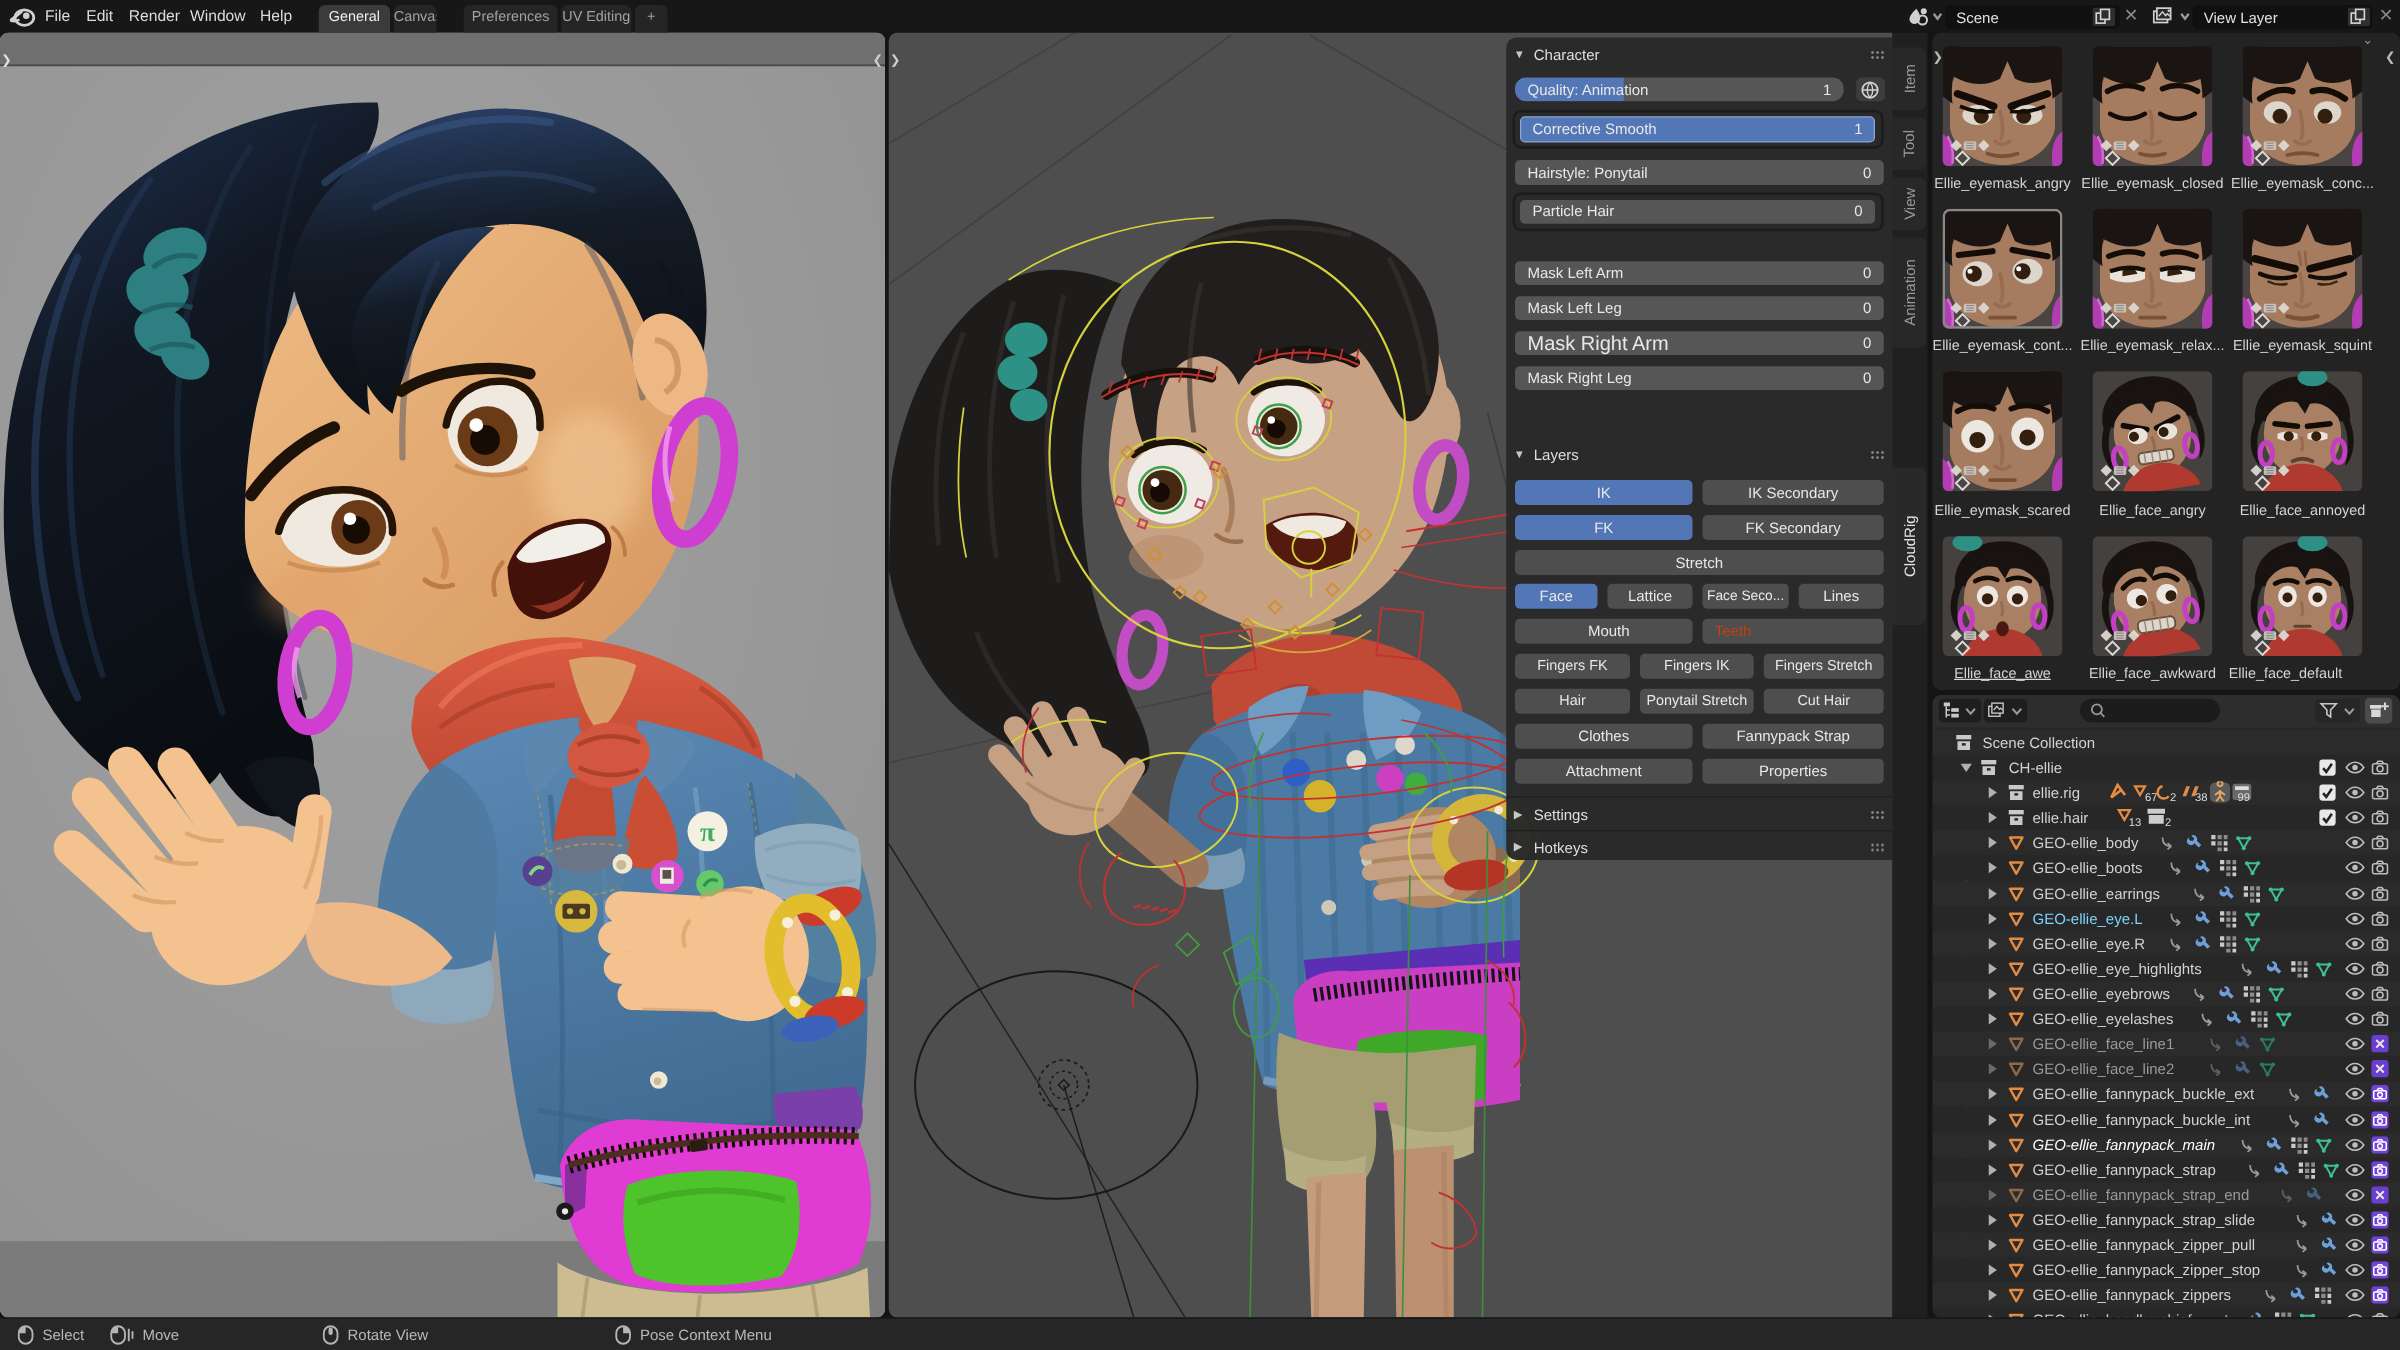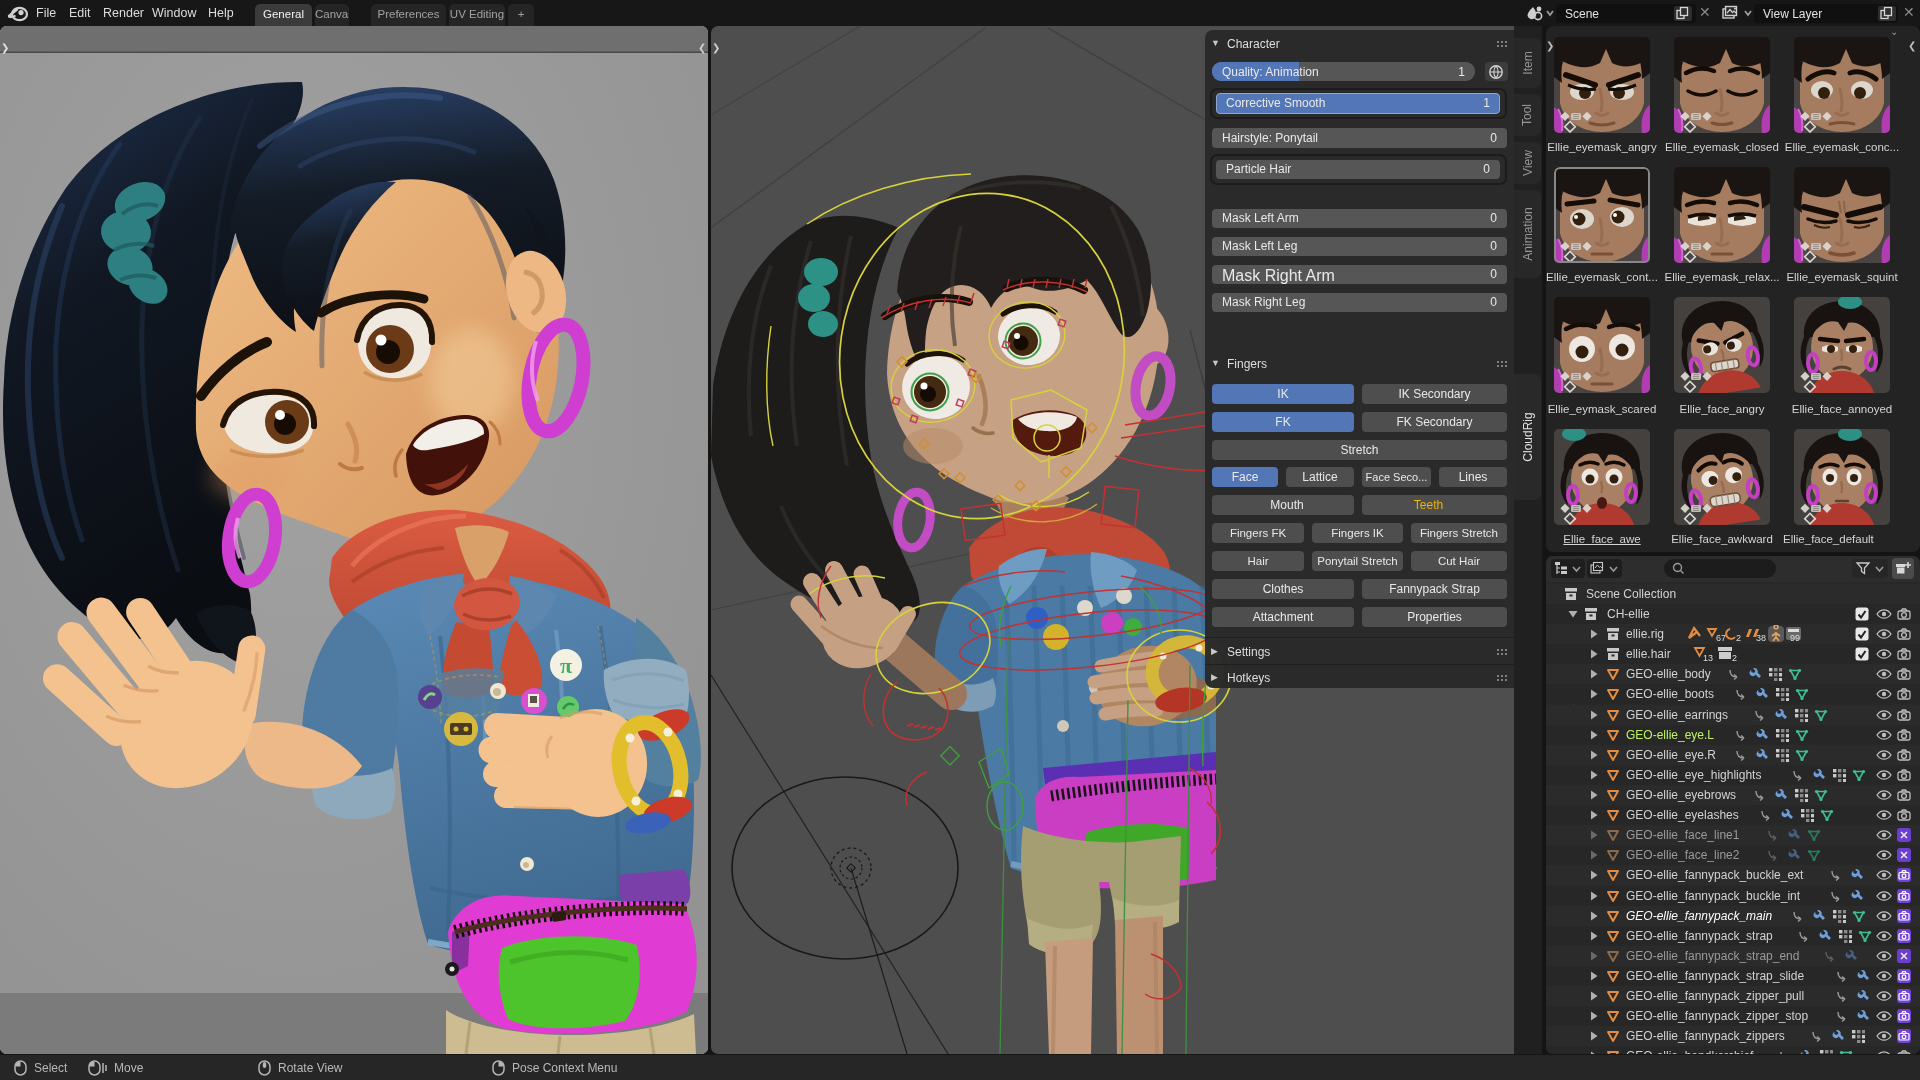--- a/index.html
+++ b/index.html
@@ -431,21 +431,21 @@
     <div class="abs" style="left:1212px;top:237px;width:295px;height:19px;background:#565656;border-radius:4px;"></div>
     <div class="txt" style="left:1222px;top:239px;font-size:12.0px;color:#e8e8e8;">Mask Left Leg</div>
     <div class="txt" style="left:1467px;top:239px;width:30px;text-align:right;font-size:12.0px;color:#e8e8e8;">0</div>
     <div class="abs" style="left:1212px;top:265px;width:295px;height:19px;background:#565656;border-radius:4px;"></div>
     <div class="txt" style="left:1222px;top:267px;font-size:16px;color:#e8e8e8;">Mask Right Arm</div>
     <div class="txt" style="left:1467px;top:267px;width:30px;text-align:right;font-size:12.0px;color:#e8e8e8;">0</div>
     <div class="abs" style="left:1212px;top:293px;width:295px;height:19px;background:#565656;border-radius:4px;"></div>
     <div class="txt" style="left:1222px;top:295px;font-size:12.0px;color:#e8e8e8;">Mask Right Leg</div>
     <div class="txt" style="left:1467px;top:295px;width:30px;text-align:right;font-size:12.0px;color:#e8e8e8;">0</div>
     <div class="txt" style="left:1211px;top:358px;font-size:9px;color:#c8c8c8;">▼</div>
-    <div class="txt" style="left:1227px;top:357px;font-size:12px;color:#dedede;">Fingers</div>
+    <div class="txt" style="left:1227px;top:357px;font-size:12px;color:#dedede;">Layers</div>
     <div class="abs" style="left:1496px;top:360px;width:12px;height:8px;background-image:radial-gradient(circle,#808080 1px,transparent 1.2px);background-size:4px 4px;"></div>
     <div class="abs" style="left:1212px;top:384px;width:142px;height:20px;background:#5377b6;border-radius:4px;"></div>
     <div class="abs" style="left:1212px;top:384px;width:142px;height:20px;font-size:12.0px;color:#e8e8e8;text-align:center;line-height:20px;white-space:nowrap;overflow:hidden;">IK</div>
     <div class="abs" style="left:1362px;top:384px;width:145px;height:20px;background:#4e4e4e;border-radius:4px;"></div>
     <div class="abs" style="left:1362px;top:384px;width:145px;height:20px;font-size:12.0px;color:#e8e8e8;text-align:center;line-height:20px;white-space:nowrap;overflow:hidden;">IK Secondary</div>
     <div class="abs" style="left:1212px;top:412px;width:142px;height:20px;background:#5377b6;border-radius:4px;"></div>
     <div class="abs" style="left:1212px;top:412px;width:142px;height:20px;font-size:12.0px;color:#e8e8e8;text-align:center;line-height:20px;white-space:nowrap;overflow:hidden;">FK</div>
     <div class="abs" style="left:1362px;top:412px;width:145px;height:20px;background:#4e4e4e;border-radius:4px;"></div>
     <div class="abs" style="left:1362px;top:412px;width:145px;height:20px;font-size:12.0px;color:#e8e8e8;text-align:center;line-height:20px;white-space:nowrap;overflow:hidden;">FK Secondary</div>
     <div class="abs" style="left:1212px;top:440px;width:295px;height:20px;background:#4e4e4e;border-radius:4px;"></div>
@@ -454,21 +454,21 @@
     <div class="abs" style="left:1212px;top:467px;width:66px;height:20px;font-size:12.0px;color:#e8e8e8;text-align:center;line-height:20px;white-space:nowrap;overflow:hidden;">Face</div>
     <div class="abs" style="left:1286px;top:467px;width:68px;height:20px;background:#4e4e4e;border-radius:4px;"></div>
     <div class="abs" style="left:1286px;top:467px;width:68px;height:20px;font-size:12.0px;color:#e8e8e8;text-align:center;line-height:20px;white-space:nowrap;overflow:hidden;">Lattice</div>
     <div class="abs" style="left:1362px;top:467px;width:69px;height:20px;background:#4e4e4e;border-radius:4px;"></div>
     <div class="abs" style="left:1362px;top:467px;width:69px;height:20px;font-size:11.0px;color:#e8e8e8;text-align:center;line-height:20px;white-space:nowrap;overflow:hidden;">Face Seco...</div>
     <div class="abs" style="left:1439px;top:467px;width:68px;height:20px;background:#4e4e4e;border-radius:4px;"></div>
     <div class="abs" style="left:1439px;top:467px;width:68px;height:20px;font-size:12.0px;color:#e8e8e8;text-align:center;line-height:20px;white-space:nowrap;overflow:hidden;">Lines</div>
     <div class="abs" style="left:1212px;top:495px;width:142px;height:20px;background:#4e4e4e;border-radius:4px;"></div>
     <div class="abs" style="left:1212px;top:495px;width:150px;height:20px;font-size:12.0px;color:#e8e8e8;text-align:center;line-height:20px;white-space:nowrap;overflow:hidden;">Mouth</div>
     <div class="abs" style="left:1362px;top:495px;width:145px;height:20px;background:#4e4e4e;border-radius:4px;"></div>
-    <div class="abs" style="left:1356px;top:495px;width:145px;height:36px;font-size:12.0px;color:#eab308;text-align:center;line-height:20px;white-space:nowrap;overflow:hidden;">Teeth</div>
+    <div class="abs" style="left:1314px;top:495px;width:145px;height:36px;font-size:12.0px;color:#c2410c;text-align:center;line-height:20px;white-space:nowrap;overflow:hidden;">Teeth</div>
     <div class="abs" style="left:1212px;top:523px;width:92px;height:20px;background:#4e4e4e;border-radius:4px;"></div>
     <div class="abs" style="left:1212px;top:523px;width:92px;height:20px;font-size:11.5px;color:#e8e8e8;text-align:center;line-height:20px;white-space:nowrap;overflow:hidden;">Fingers FK</div>
     <div class="abs" style="left:1312px;top:523px;width:91px;height:20px;background:#4e4e4e;border-radius:4px;"></div>
     <div class="abs" style="left:1312px;top:523px;width:91px;height:20px;font-size:11.5px;color:#e8e8e8;text-align:center;line-height:20px;white-space:nowrap;overflow:hidden;">Fingers IK</div>
     <div class="abs" style="left:1411px;top:523px;width:96px;height:20px;background:#4e4e4e;border-radius:4px;"></div>
     <div class="abs" style="left:1411px;top:523px;width:96px;height:32px;font-size:11.5px;color:#e8e8e8;text-align:center;line-height:20px;white-space:nowrap;overflow:hidden;">Fingers Stretch</div>
     <div class="abs" style="left:1212px;top:551px;width:92px;height:20px;background:#4e4e4e;border-radius:4px;"></div>
     <div class="abs" style="left:1212px;top:551px;width:92px;height:20px;font-size:11.5px;color:#e8e8e8;text-align:center;line-height:20px;white-space:nowrap;overflow:hidden;">Hair</div>
     <div class="abs" style="left:1312px;top:551px;width:91px;height:20px;background:#4e4e4e;border-radius:4px;"></div>
     <div class="abs" style="left:1312px;top:551px;width:91px;height:20px;font-size:11.5px;color:#e8e8e8;text-align:center;line-height:20px;white-space:nowrap;overflow:hidden;">Ponytail Stretch</div>
@@ -1068,21 +1068,21 @@
         <path d="M1,7 C3,4 6,2.8 8,2.8 C10,2.8 13,4 15,7 C13,10 10,11.2 8,11.2 C6,11.2 3,10 1,7 Z" fill="none" stroke="#bdbdbd" stroke-width="1.3"></path>
         <circle cx="8" cy="7" r="2.2" fill="#bdbdbd"></circle>
       </svg>
       <div class="abs" style="left:0;top:169px;width:374px;height:20px;background:#272727;"></div>
       <svg class="abs" style="left:41px;top:172px" width="14" height="14" viewBox="0 0 14 14">
         <path d="M4,2.5 L10.5,7 L4,11.5 Z" fill="#b0b0b0"></path>
       </svg>
       <svg class="abs" style="left:60px;top:172px" width="14" height="14" viewBox="0 0 14 14">
         <path d="M2,3 h10 l-5,9 z" fill="none" stroke="#e28b41" stroke-width="2" stroke-linejoin="round"></path>
       </svg>
-      <div class="txt" style="left:80px;top:172px;font-size:12px;color:#bef264;">GEO-ellie_eye.L</div>
+      <div class="txt" style="left:80px;top:172px;font-size:12px;color:#7dd3fc;">GEO-ellie_eye.L</div>
       <svg class="abs" style="left:189px;top:172px" width="14" height="14" viewBox="0 0 14 14">
         <path d="M2,3 C2,8 5,10 9,10 M9,10 l-3,-2.5 M9,10 l-3,2.5" fill="none" stroke="#9a9a9a" stroke-width="1.4"></path>
       </svg>
       <svg class="abs" style="left:209px;top:172px" width="14" height="14" viewBox="0 0 14 14">
         <path d="M3.5,3 a3.2,3.2 0 1 0 4,4.5 L11,11 l2,-2 L9.5,5.5 a3.2,3.2 0 0 0 -4.5,-4 l2.5,2.3 -1.5,2.2 -2.8,-1 z" fill="#6f9fd8"></path>
       </svg>
       <svg class="abs" style="left:229px;top:172px" width="14" height="14" viewBox="0 0 14 14">
         <rect x="1" y="1" width="3.4" height="3.4" fill="#c9c9c9"></rect>
         <rect x="6" y="1" width="3.4" height="3.4" fill="#8a8a8a"></rect>
         <rect x="1" y="6" width="3.4" height="3.4" fill="#c9c9c9"></rect>

